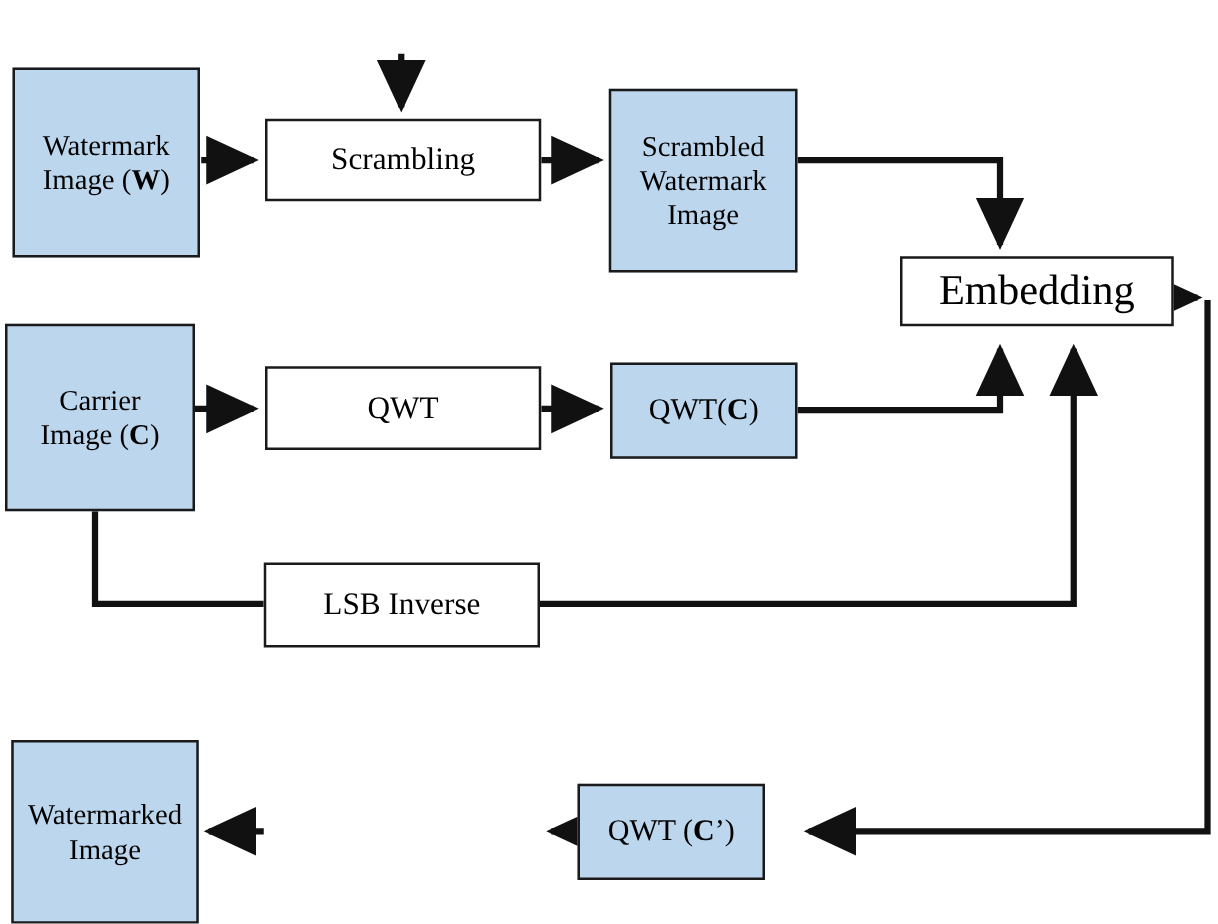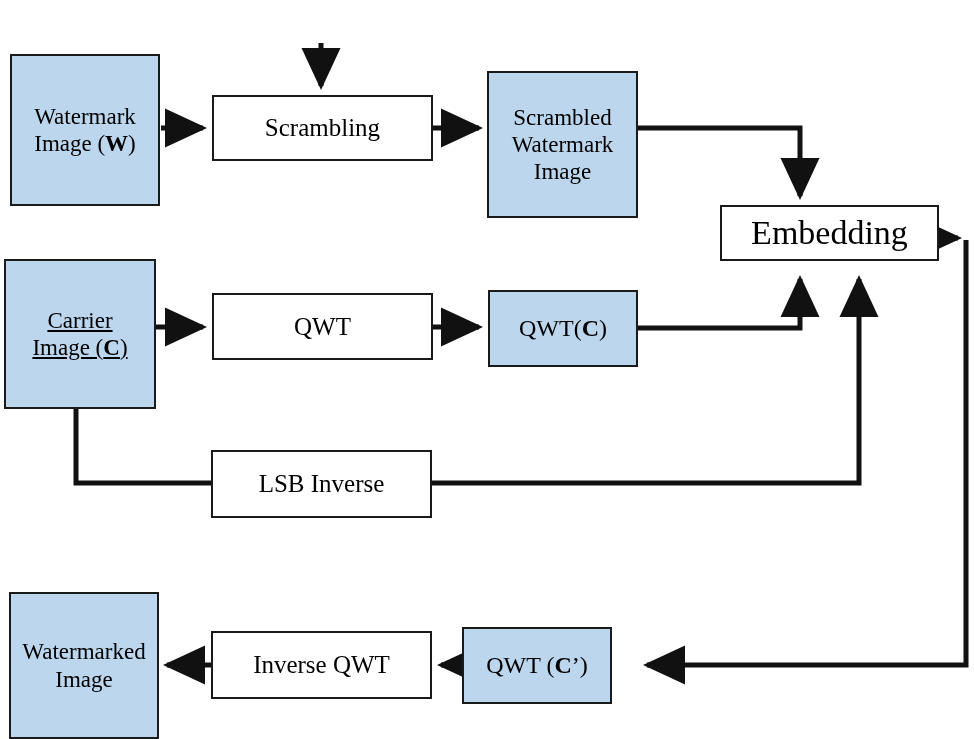--- a/index.html
+++ b/index.html
@@ -107,21 +107,21 @@
   <div class="node fill-blue" style="left:487px; top:55px; width:151px; height:147px; font-size:23px;margin-top:16px;">
     <span class="label">Scrambled
 Watermark
 Image</span>
   </div>
 
   <div class="node fill-white" style="left:720px; top:205px; width:219px; height:56px; font-size:34px;">
     <span class="label">Embedding</span>
   </div>
 
-  <div class="node fill-blue" style="left:4px; top:259px; width:152px; height:150px; font-size:23px;text-decoration:underline;">
+  <div class="node fill-blue" style="left:4px; top:259px; width:152px; height:150px; font-size:23px;">
     <span class="label">Carrier
 Image (<b>C</b>)</span>
   </div>
 
   <div class="node fill-white" style="left:212px; top:293px; width:221px; height:67px; font-size:25px;">
     <span class="label">QWT</span>
   </div>
 
   <div class="node fill-blue" style="left:488px; top:290px; width:150px; height:77px; font-size:24px;">
     <span class="label">QWT(<b>C</b>)</span>
@@ -129,21 +129,18 @@
 
   <div class="node fill-white" style="left:211px; top:450px; width:221px; height:68px; font-size:25px;">
     <span class="label">LSB Inverse</span>
   </div>
 
   <div class="node fill-blue" style="left:9px; top:592px; width:150px; height:147px; font-size:23px;">
     <span class="label">Watermarked
 Image</span>
   </div>
 
-  <div class="node fill-white" style="left:211px; top:631px; width:221px; height:68px; font-size:25px;">
-    <span class="label">Inverse QWT</span>
-  </div>
 
   <div class="node fill-blue" style="left:462px; top:627px; width:150px; height:77px; font-size:24px;">
     <span class="label">QWT (<b>C</b>’)</span>
   </div>
 
 </div>
 
 </body></html>

